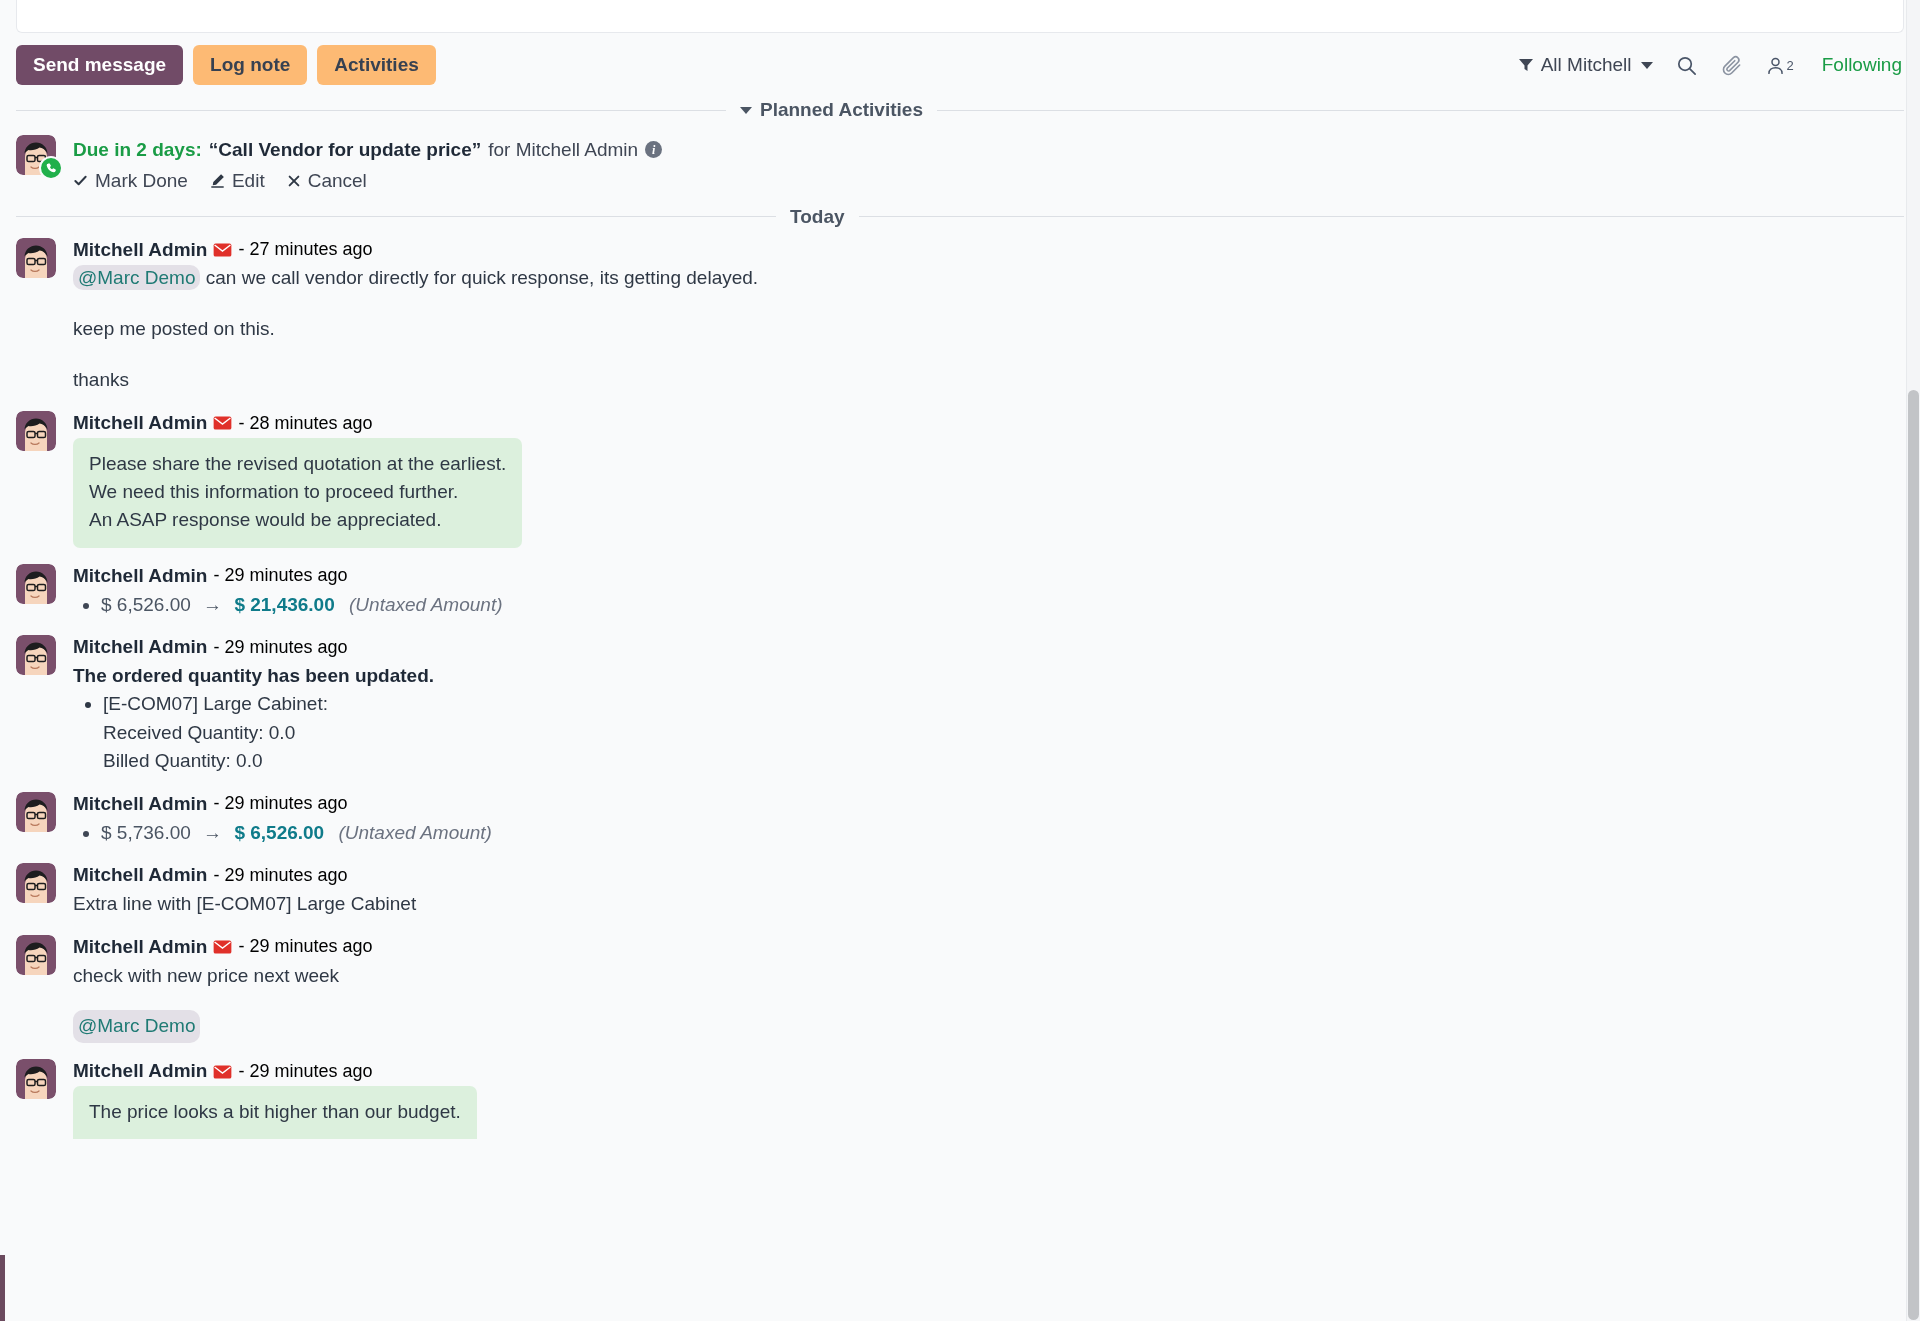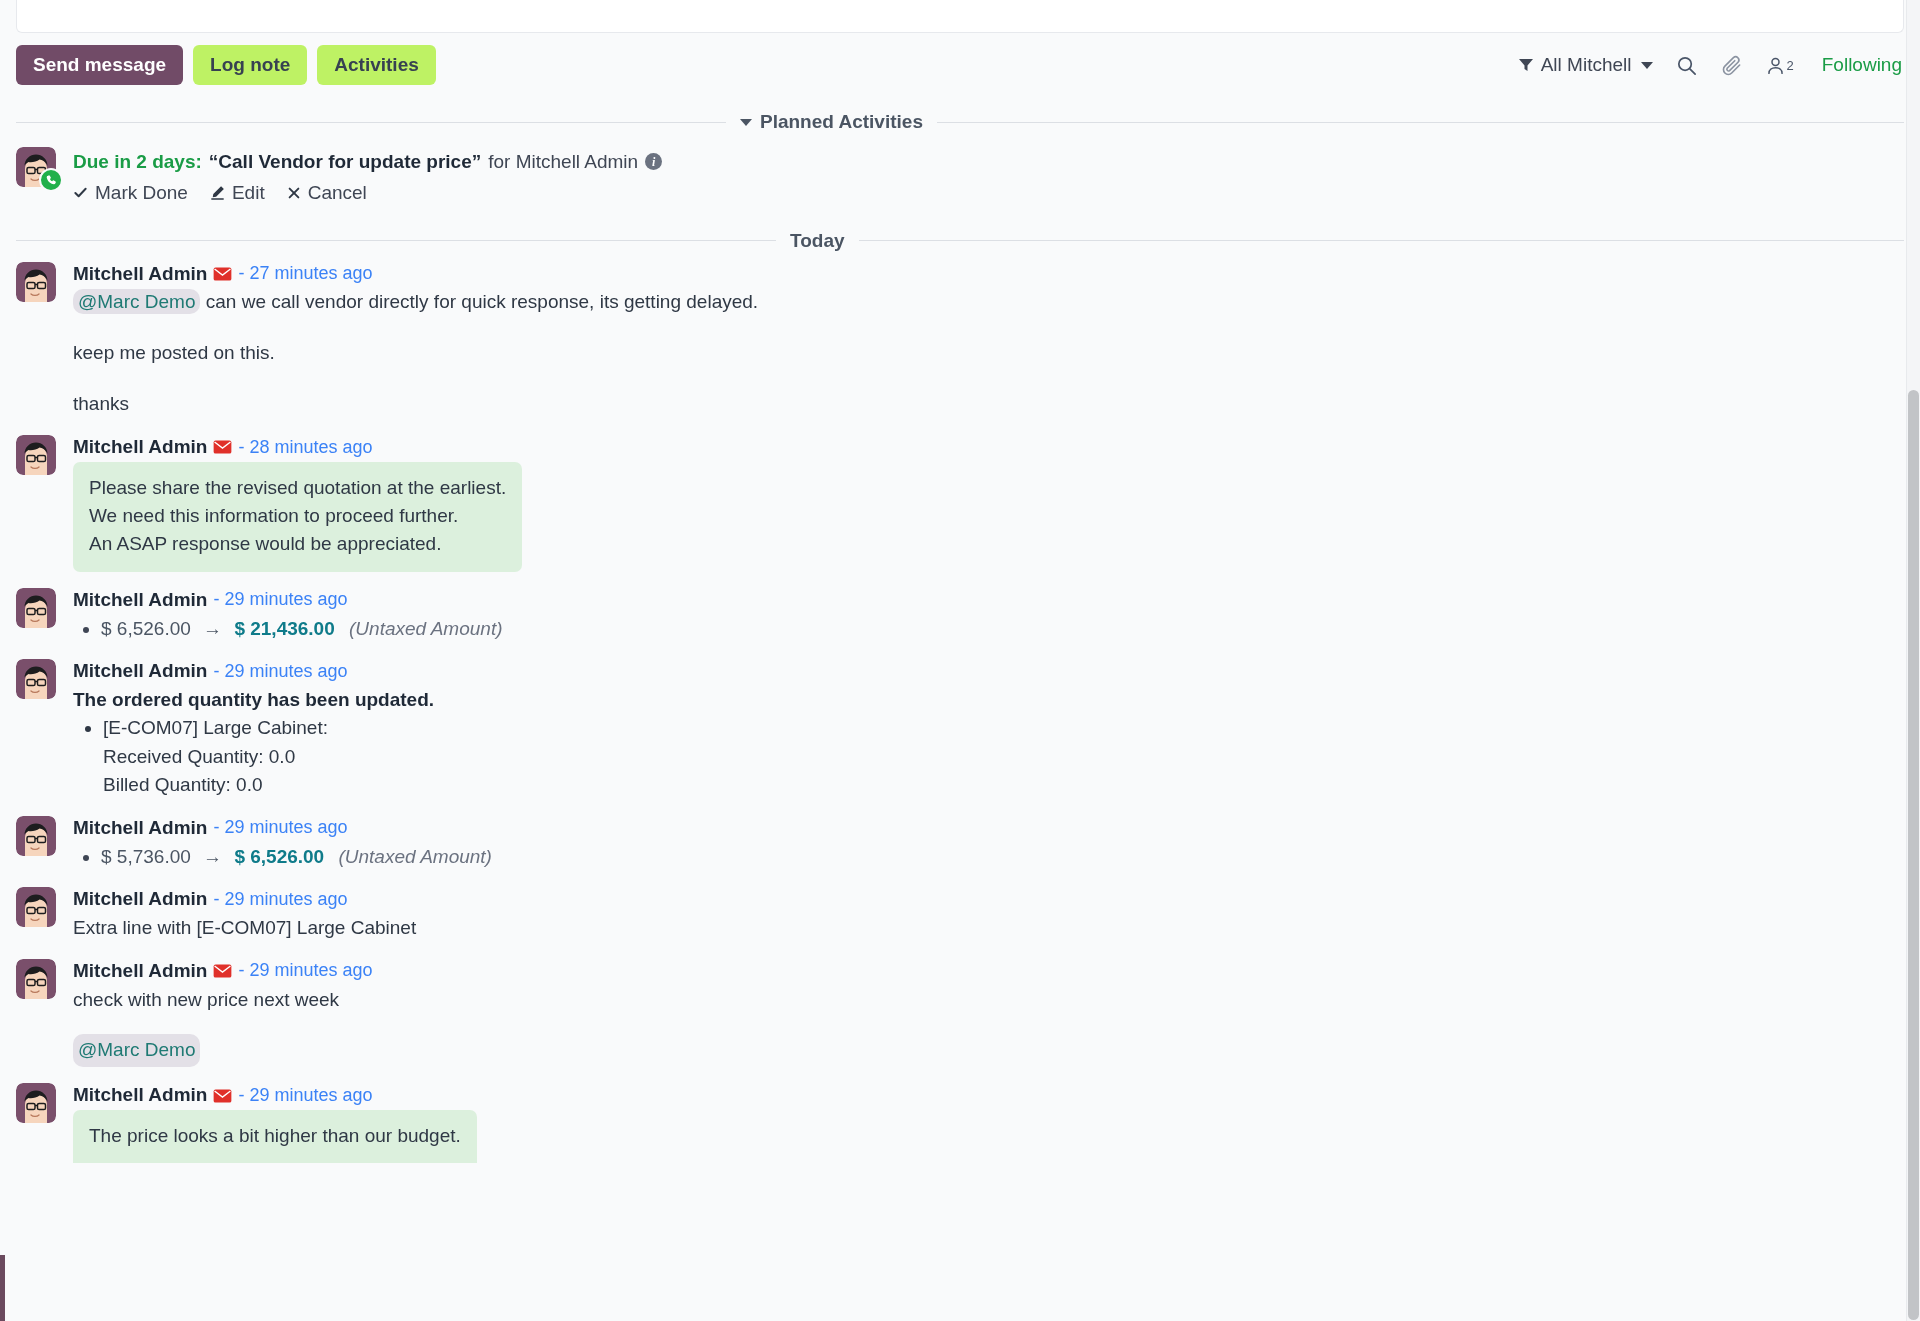--- a/index.html
+++ b/index.html
@@ -34,21 +34,21 @@
     font-size: 19px;
     font-weight: 700;
     padding: 10px 17px 11px;
     border-radius: 6px;
     border: none;
     cursor: pointer;
     font-family: inherit;
     line-height: 1;
   }
   .btn-primary { background: #714b67; color: #ffffff; }
-  .btn-secondary { background: #bef264; color: #374151; }
+  .btn-secondary { background: #fdba74; color: #374151; }
 
   .toolbar-right {
     margin-left: auto;
     display: flex;
     align-items: center;
     gap: 22px;
     color: #4a5568;
   }
   .tb-item {
     display: flex;
@@ -80,21 +80,21 @@
     cursor: pointer;
     margin-left: 6px;
   }
 
   
   .divider {
     display: flex;
     align-items: center;
     gap: 14px;
     padding: 0 16px;
-    margin: 16px 0 6px;
+    margin: 4px 0 6px;
   }
   .divider .line { flex: 1; height: 1px; background: #dcdfe4; }
   .divider .lbl {
     font-size: 19px;
     font-weight: 700;
     color: #4b5563;
     display: flex;
     align-items: center;
     gap: 8px;
     white-space: nowrap;
@@ -192,21 +192,21 @@
     gap: 6px;
     line-height: 1.2;
     margin-bottom: 3px;
   }
   .author {
     font-size: 19px;
     font-weight: 700;
     color: #1f2937;
     cursor: pointer;
   }
-  .msg-time { font-size: 18px; color: #3b82f6; }
+  .msg-time { font-size: 18px; color: #000000; }
   .msg-text {
     font-size: 19px;
     color: #2f3845;
     line-height: 1.52;
   }
   .msg-text p { margin: 0 0 22px; }
   .msg-text p:last-child { margin-bottom: 0; }
   .mention {
     background: #e3e0e7;
     color: #1f7a74;

